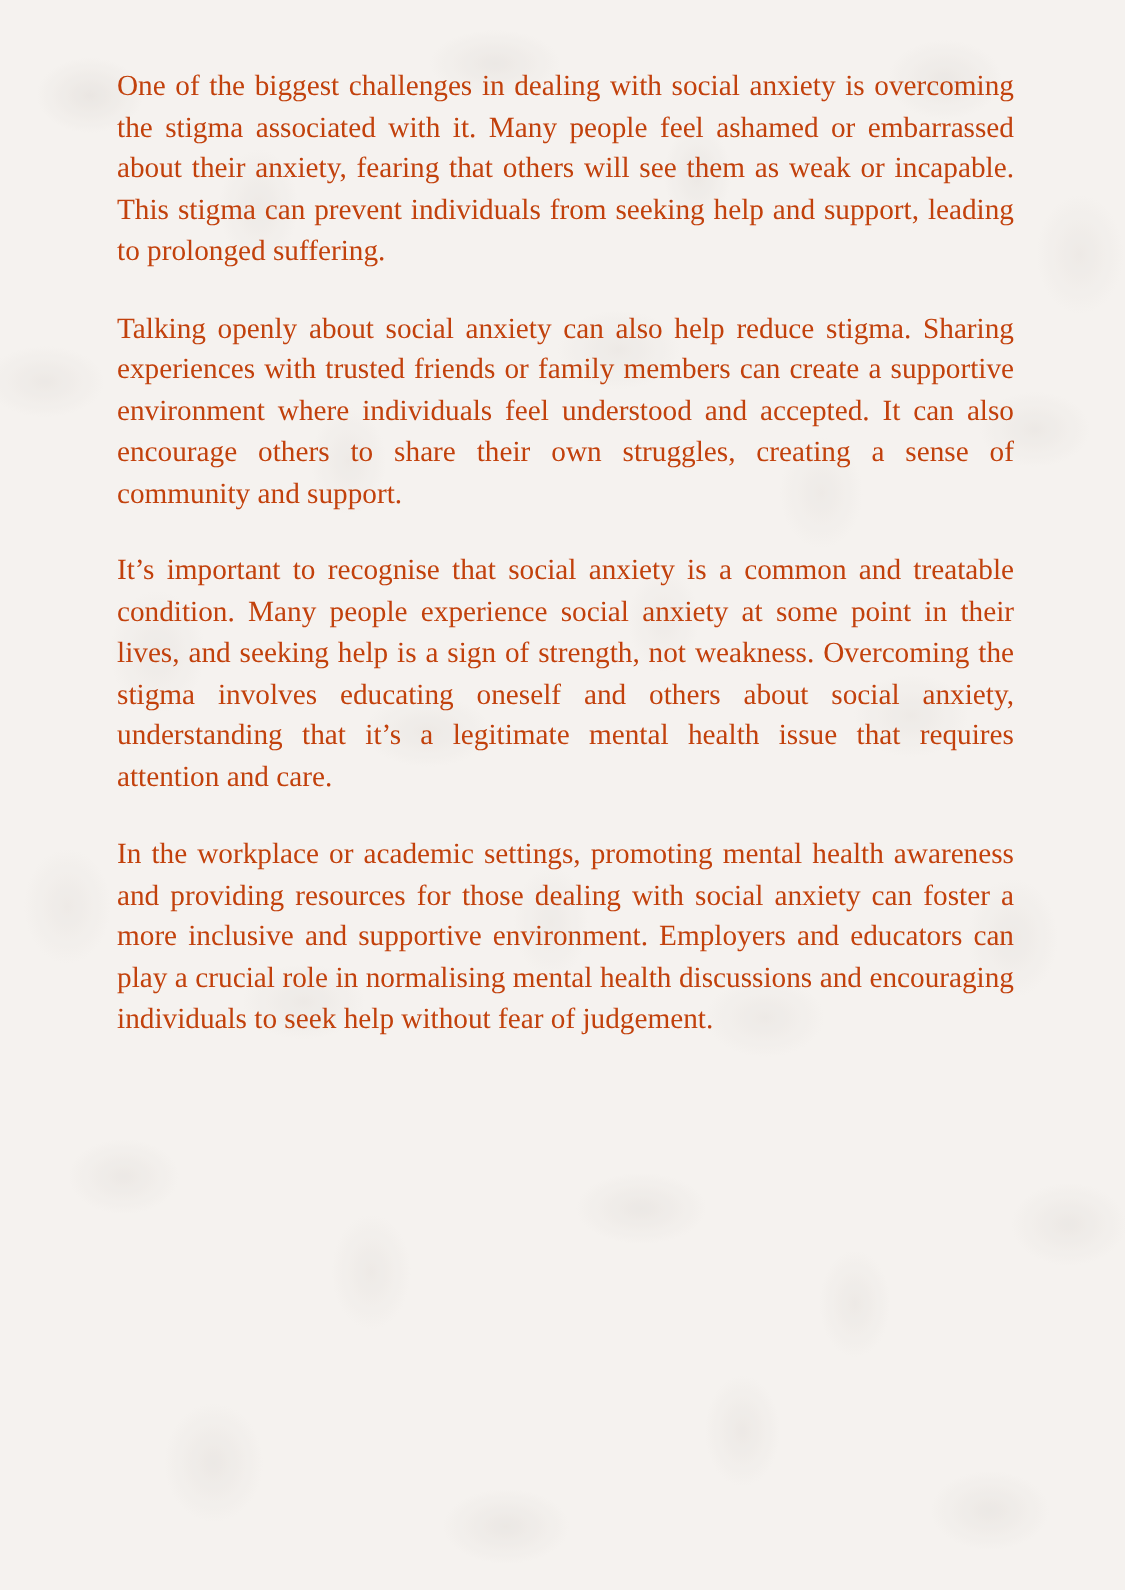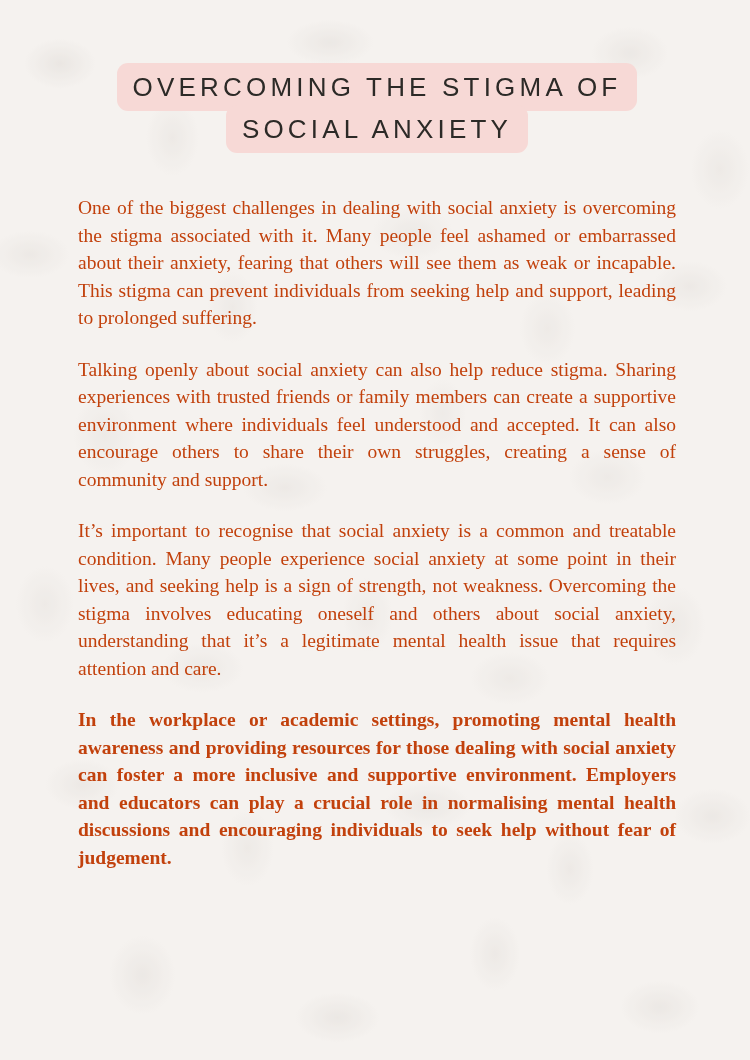--- a/index.html
+++ b/index.html
@@ -103,35 +103,31 @@
     font-size: 19.5px;
     line-height: 27.5px;
     color: #c2410c;
     text-align: justify;
     text-justify: inter-word;
     hyphens: none;
   }
 
   .body-copy p:last-child {
     margin-bottom: 16px;
-    font-weight: bold;
   }
 </style>
 </head>
 <body>
 
 <div class="page">
 
   <div class="paper-texture"></div>
 
   <div class="content">
 
-    <div class="title-wrap">
-      <h1 class="doc-title">OVERCOMING THE STIGMA OF SOCIAL ANXIETY</h1>
-    </div>
 
     <div class="body-copy">
       <p>One of the biggest challenges in dealing with social anxiety is overcoming the stigma associated with it. Many people feel ashamed or embarrassed about their anxiety, fearing that others will see them as weak or incapable. This stigma can prevent individuals from seeking help and support, leading to prolonged suffering.</p>
       <p>Talking openly about social anxiety can also help reduce stigma. Sharing experiences with trusted friends or family members can create a supportive environment where individuals feel understood and accepted. It can also encourage others to share their own struggles, creating a sense of community and support.</p>
       <p>It’s important to recognise that social anxiety is a common and treatable condition. Many people experience social anxiety at some point in their lives, and seeking help is a sign of strength, not weakness. Overcoming the stigma involves educating oneself and others about social anxiety, understanding that it’s a legitimate mental health issue that requires attention and care.</p>
       <p>In the workplace or academic settings, promoting mental health awareness and providing resources for those dealing with social anxiety can foster a more inclusive and supportive environment. Employers and educators can play a crucial role in normalising mental health discussions and encouraging individuals to seek help without fear of judgement.</p>
     </div>
 
   </div>
 </div>

